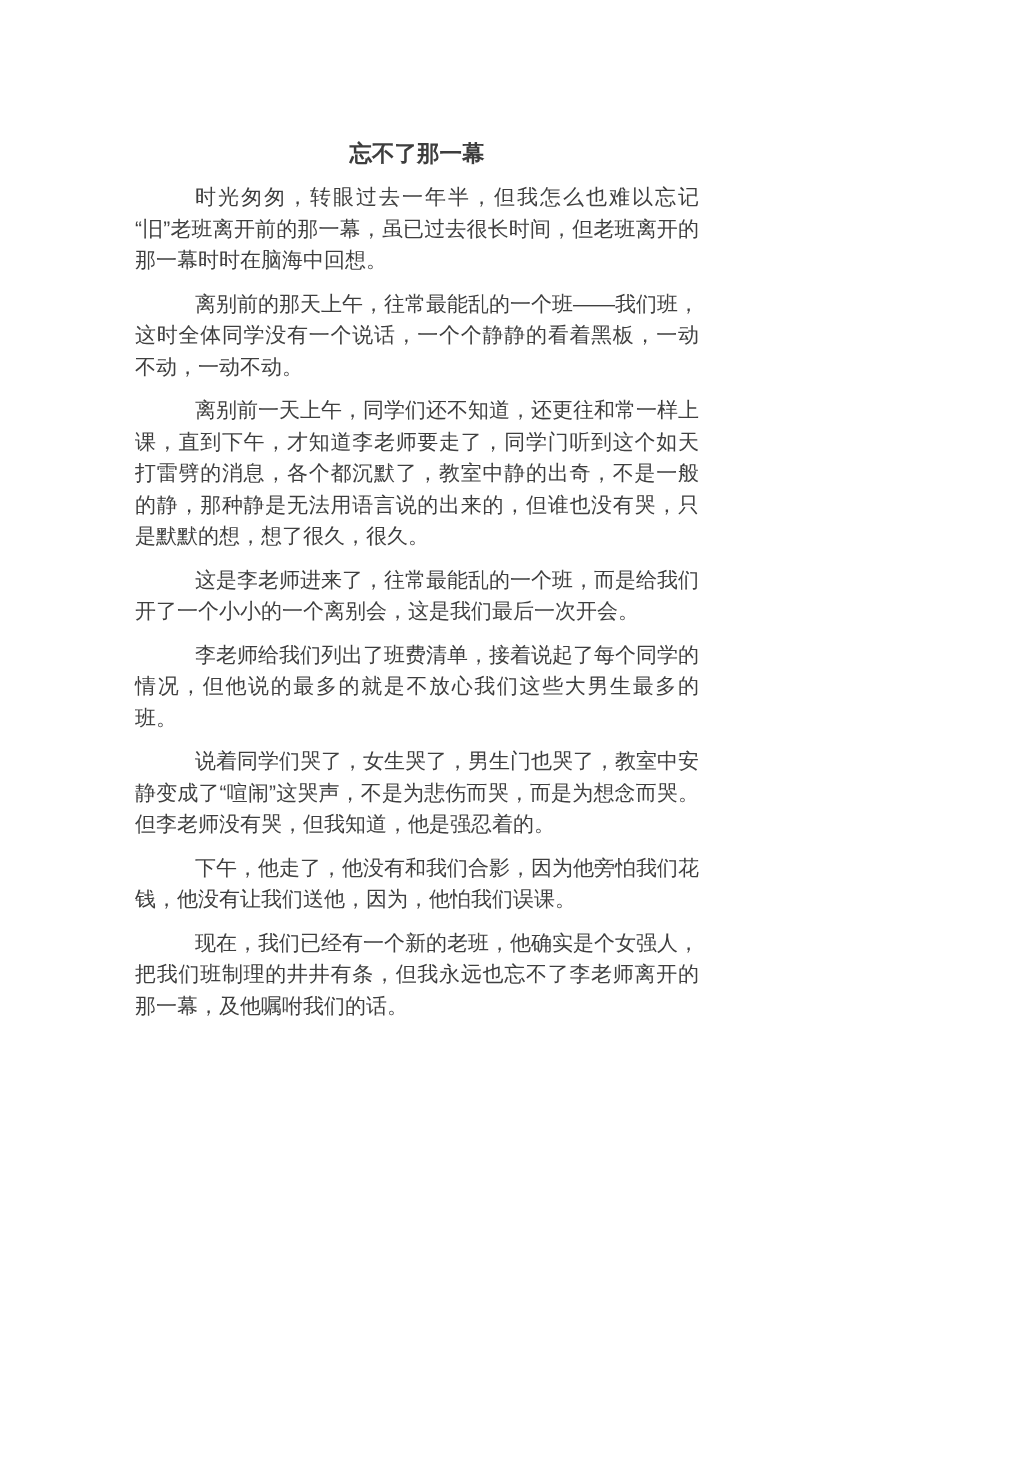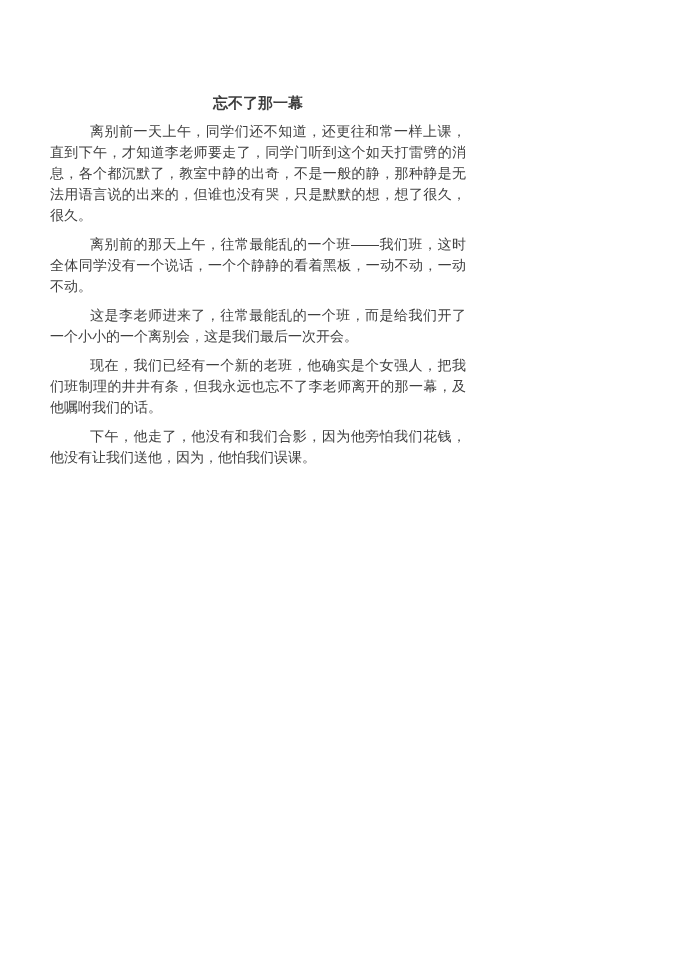--- a/index.html
+++ b/index.html
@@ -10,21 +10,21 @@
   body {
     width: 690px;
     height: 976px;
     overflow: hidden;
     font-family: "Liberation Sans", sans-serif;
   }
   .page {
     box-sizing: border-box;
     width: 556px;
     height: 976px;
-    padding: 95px 90px 0 50px;
+    padding: 95px 90px 0 90px;
     background: #ffffff;
   }
   .doc-title {
     font-size: 15px;
     line-height: 16px;
     font-weight: bold;
     text-align: center;
     color: #3d3d3d;
     margin: 0 0 10px 0;
   }
@@ -37,19 +37,22 @@
     margin: 0 0 8px 0;
     word-break: break-all;
   }
 </style>
 </head>
 <body>
 
 <div class="page">
   <h1 class="doc-title">忘不了那一幕</h1>
   <div class="doc-body">
+    <p>时光匆匆，转眼过去一年半，但我怎么也难以忘记 “旧”老班离开前的那一幕，虽已过去很长时间，但老班离开的那一幕时时在脑海中回想。</p>
+    <p>离别前的那天上午，往常最能乱的一个班——我们班，这时全体同学没有一个说话，一个个静静的看着黑板，一动不动，一动不动。</p>
     <p>离别前一天上午，同学们还不知道，还更往和常一样上课，直到下午，才知道李老师要走了，同学门听到这个如天打雷劈的消息，各个都沉默了，教室中静的出奇，不是一般的静，那种静是无法用语言说的出来的，但谁也没有哭，只是默默的想，想了很久，很久。</p>
-    <p>离别前的那天上午，往常最能乱的一个班——我们班，这时全体同学没有一个说话，一个个静静的看着黑板，一动不动，一动不动。</p>
     <p>这是李老师进来了，往常最能乱的一个班，而是给我们开了一个小小的一个离别会，这是我们最后一次开会。</p>
+    <p>李老师给我们列出了班费清单，接着说起了每个同学的情况，但他说的最多的就是不放心我们这些大男生最多的班。</p>
+    <p>说着同学们哭了，女生哭了，男生门也哭了，教室中安静变成了“喧闹”这哭声，不是为悲伤而哭，而是为想念而哭。但李老师没有哭，但我知道，他是强忍着的。</p>
+    <p>下午，他走了，他没有和我们合影，因为他旁怕我们花钱，他没有让我们送他，因为，他怕我们误课。</p>
     <p>现在，我们已经有一个新的老班，他确实是个女强人，把我们班制理的井井有条，但我永远也忘不了李老师离开的那一幕，及他嘱咐我们的话。</p>
-    <p>下午，他走了，他没有和我们合影，因为他旁怕我们花钱，他没有让我们送他，因为，他怕我们误课。</p>
   </div>
 </div>
 
 </body></html>

